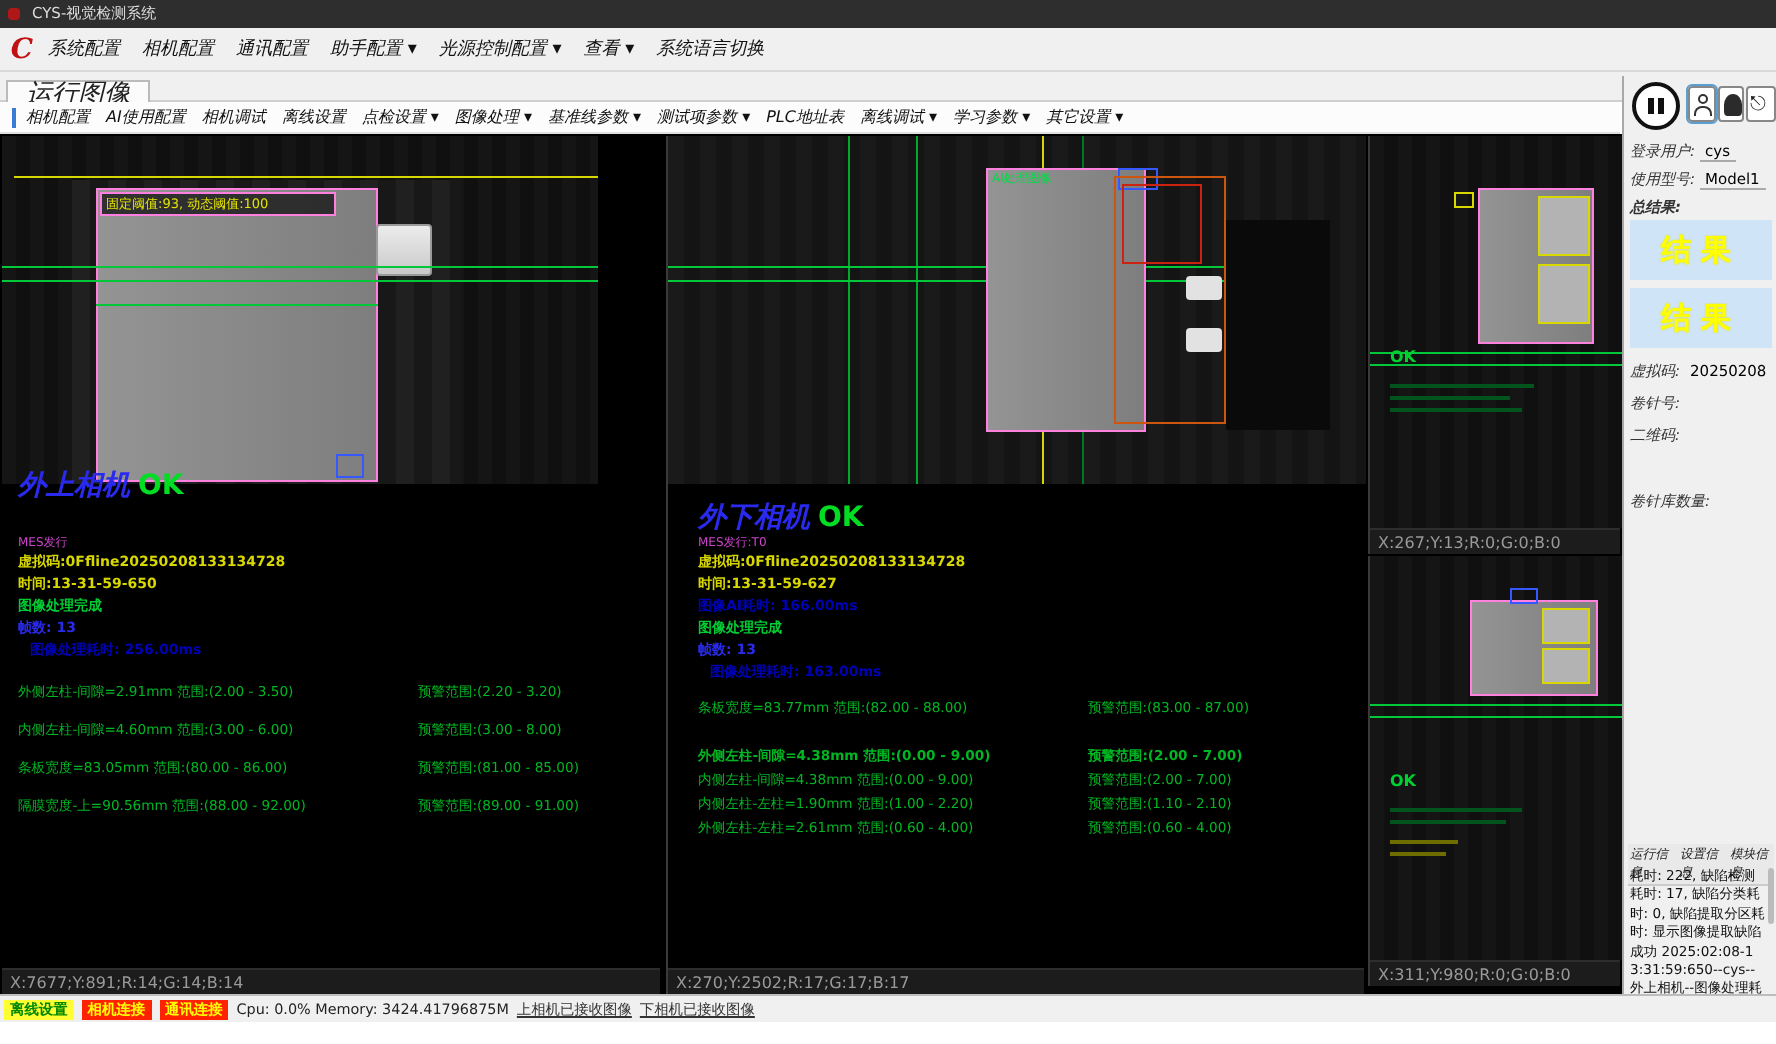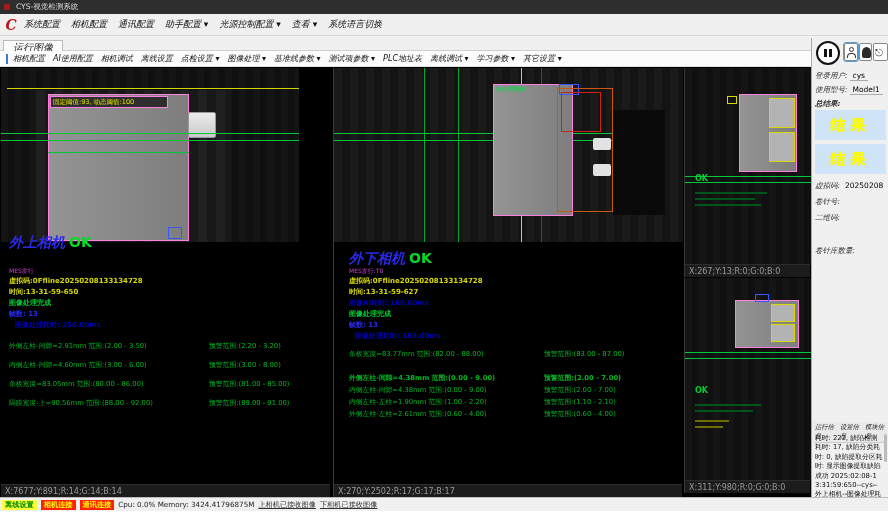--- a/index.html
+++ b/index.html
@@ -8,21 +8,21 @@
   .window { position:relative; width:888px; height:522px; background:#ffffff; overflow:hidden; }
   .abs { position:absolute; }
 
   
   .titlebar { left:0; top:0; width:888px; height:14px; background:#2e2e2e; color:#dddddd; font-size:7.5px; line-height:14px; padding-left:16px; }
   .title-dot { left:4px; top:4px; width:6px; height:6px; background:#b01818; border-radius:2px; }
   .menubar { left:0; top:14px; width:888px; height:22px; background:#f0f0f0; display:flex; align-items:center; border-bottom:1px solid #d8d8d8; }
   .logo { width:18px; height:18px; margin:0 4px 0 2px; color:#c01212; font-family:"DejaVu Serif", serif; font-weight:bold; font-style:italic; font-size:14px; line-height:18px; text-align:center; }
   .mi { font-size:9px; font-style:italic; color:#111; margin-right:11px; white-space:nowrap; cursor:default; }
   .tabrow { left:0; top:36px; width:888px; height:15px; background:#f0f0f0; border-bottom:1px solid #cfcfcf; }
-  .tab { display:inline-block; margin-left:3px; margin-top:1px; padding:0 9px; height:14px; line-height:13px; font-size:10px; font-style:italic; background:#fbfbfb; border:1px solid #bbb; border-bottom:none; color:#222; }
+  .tab { display:inline-block; margin-left:3px; margin-top:1px; padding:0 9px; height:14px; line-height:13px; font-size:13px; font-style:italic; background:#fbfbfb; border:1px solid #bbb; border-bottom:none; color:#222; }
   .toolbar { left:0; top:51px; width:810px; height:16px; background:#fcfcfc; border-bottom:1px solid #e0e0e0; display:flex; align-items:center; padding-left:6px; }
   .toolbar .accent { width:2px; height:10px; background:#3a7bd5; margin-right:5px; }
   .ti { font-size:8px; font-style:italic; color:#111; margin-right:8px; white-space:nowrap; cursor:default; }
 
   
   .main { left:0; top:67px; width:811px; height:430px; background:#000; }
 
   .view { position:absolute; background:#000; }
   .scene { position:absolute; left:0; top:0; overflow:hidden;
            background:repeating-linear-gradient(90deg,#151515 0 7px,#101010 7px 14px); }

